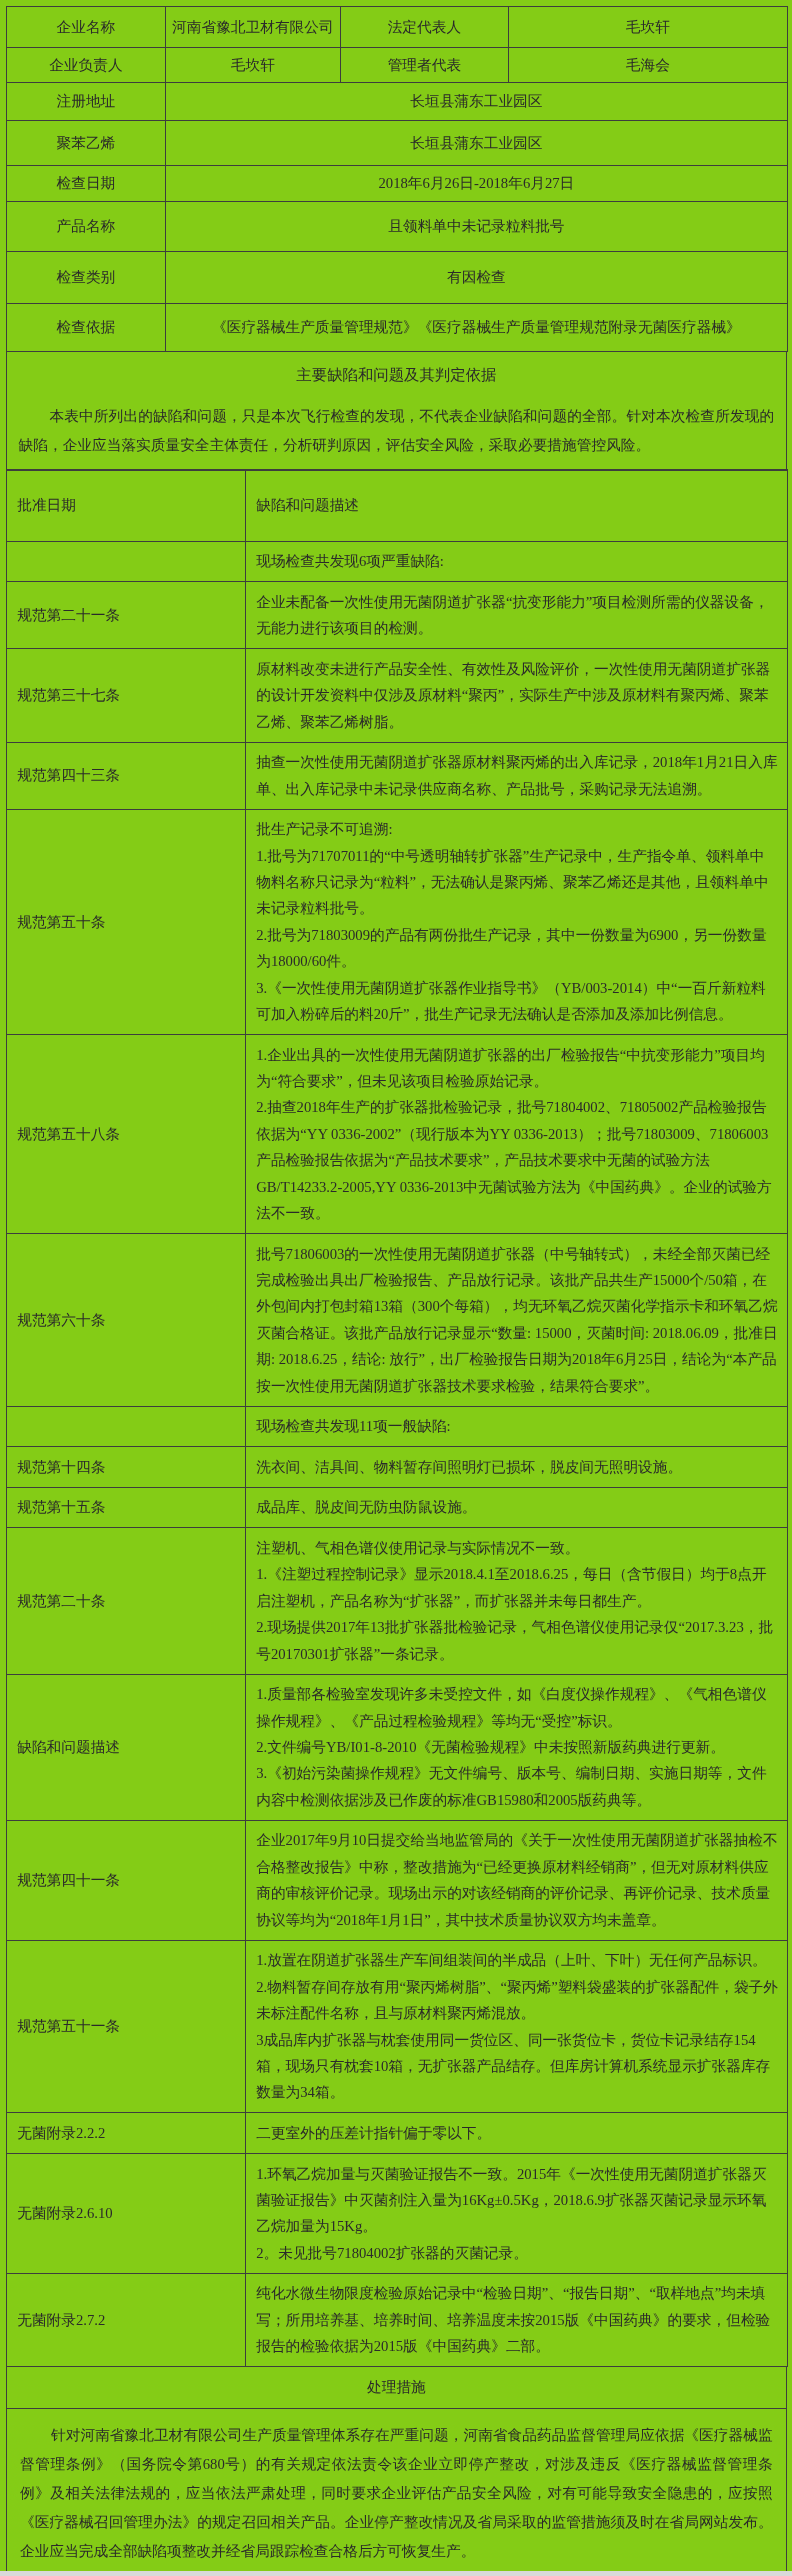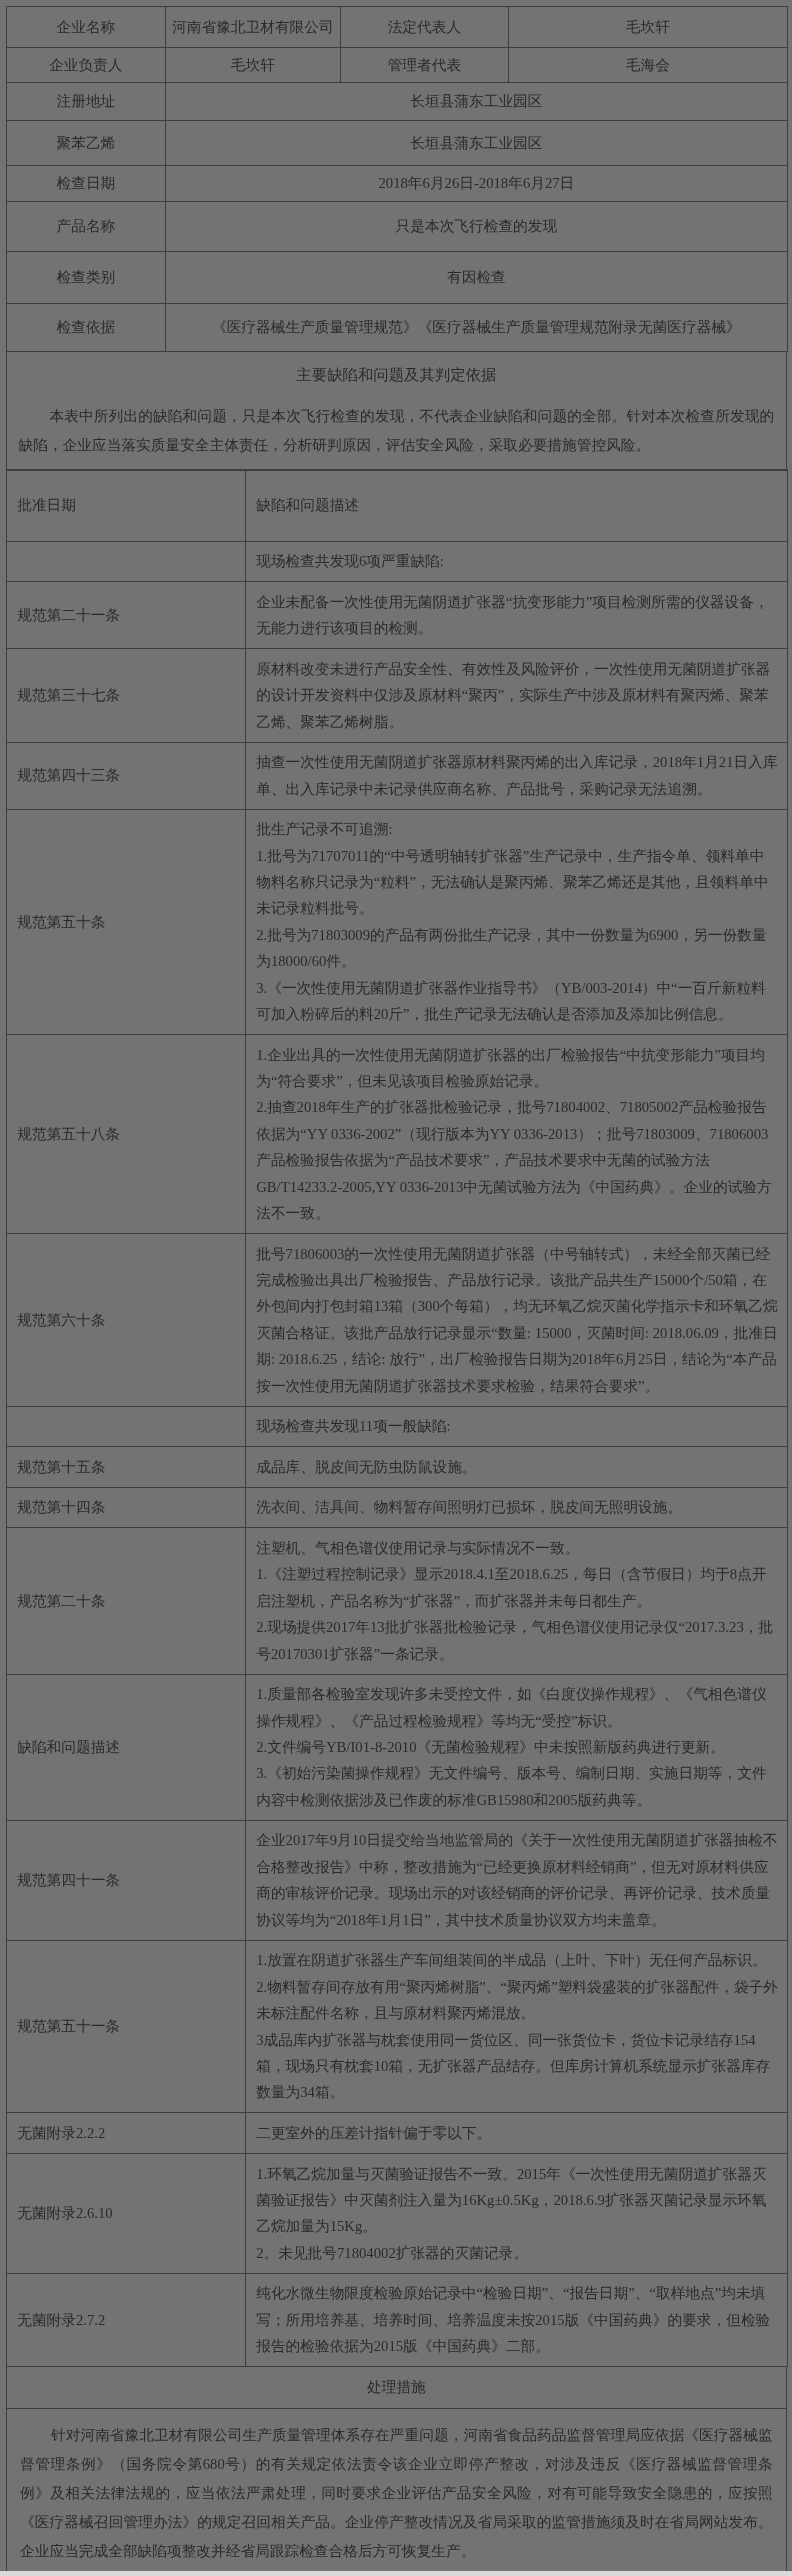--- a/index.html
+++ b/index.html
@@ -1,20 +1,20 @@
 <!DOCTYPE html>
 <html style="font-size:11.7px"><head>
 <meta charset="utf-8">
 <style>
   html,body { margin:0; padding:0; background:#ffffff; }
   .page {
     position:relative;
     width:793px;
     min-height:2576px;
-    background:#737373;
+    background:#84cc16;
     font-family:"Liberation Serif","DejaVu Serif",serif;
     color:#2a2a2a;
     overflow:hidden;
   }
   .doc { position:absolute; left:5.9px; top:5.9px; width:781px; }
 
   table { border-collapse:collapse; width:100%; table-layout:fixed; }
   td { border:1.5px solid #3d3d3d; font-size:14.7px; }
 
   
@@ -87,21 +87,21 @@
       <tr class="r4">
         <td>聚苯乙烯</td>
         <td colspan="3">长垣县蒲东工业园区</td>
       </tr>
       <tr class="r5">
         <td>检查日期</td>
         <td colspan="3">2018年6月26日-2018年6月27日</td>
       </tr>
       <tr class="r6">
         <td>产品名称</td>
-        <td colspan="3">只是本次飞行检查的发现</td>
+        <td colspan="3">且领料单中未记录粒料批号</td>
       </tr>
       <tr class="r7">
         <td>检查类别</td>
         <td colspan="3">有因检查</td>
       </tr>
       <tr class="r8">
         <td>检查依据</td>
         <td colspan="3">《医疗器械生产质量管理规范》《医疗器械生产质量管理规范附录无菌医疗器械》</td>
       </tr>
     </tbody>
@@ -152,26 +152,26 @@
       </tr>
       <tr>
         <td class="clause-cell">规范第六十条</td>
         <td class="desc-cell">批号71806003的一次性使用无菌阴道扩张器（中号轴转式），未经全部灭菌已经完成检验出具出厂检验报告、产品放行记录。该批产品共生产15000个/50箱，在外包间内打包封箱13箱（300个每箱），均无环氧乙烷灭菌化学指示卡和环氧乙烷灭菌合格证。该批产品放行记录显示“数量: 15000，灭菌时间: 2018.06.09，批准日期: 2018.6.25，结论: 放行”，出厂检验报告日期为2018年6月25日，结论为“本产品按一次性使用无菌阴道扩张器技术要求检验，结果符合要求”。</td>
       </tr>
       <tr>
         <td class="clause-cell"></td>
         <td class="desc-cell">现场检查共发现11项一般缺陷:</td>
       </tr>
       <tr>
+        <td class="clause-cell">规范第十四条</td>
+        <td class="desc-cell">洗衣间、洁具间、物料暂存间照明灯已损坏，脱皮间无照明设施。</td>
+      </tr>
+      <tr>
         <td class="clause-cell">规范第十五条</td>
         <td class="desc-cell">成品库、脱皮间无防虫防鼠设施。</td>
-      </tr>
-      <tr>
-        <td class="clause-cell">规范第十四条</td>
-        <td class="desc-cell">洗衣间、洁具间、物料暂存间照明灯已损坏，脱皮间无照明设施。</td>
       </tr>
       <tr>
         <td class="clause-cell">规范第二十条</td>
         <td class="desc-cell">注塑机、气相色谱仪使用记录与实际情况不一致。
 1.《注塑过程控制记录》显示2018.4.1至2018.6.25，每日（含节假日）均于8点开启注塑机，产品名称为“扩张器”，而扩张器并未每日都生产。
 2.现场提供2017年13批扩张器批检验记录，气相色谱仪使用记录仅“2017.3.23，批号20170301扩张器”一条记录。</td>
       </tr>
       <tr>
         <td class="clause-cell">缺陷和问题描述</td>
         <td class="desc-cell">1.质量部各检验室发现许多未受控文件，如《白度仪操作规程》、《气相色谱仪操作规程》、《产品过程检验规程》等均无“受控”标识。

